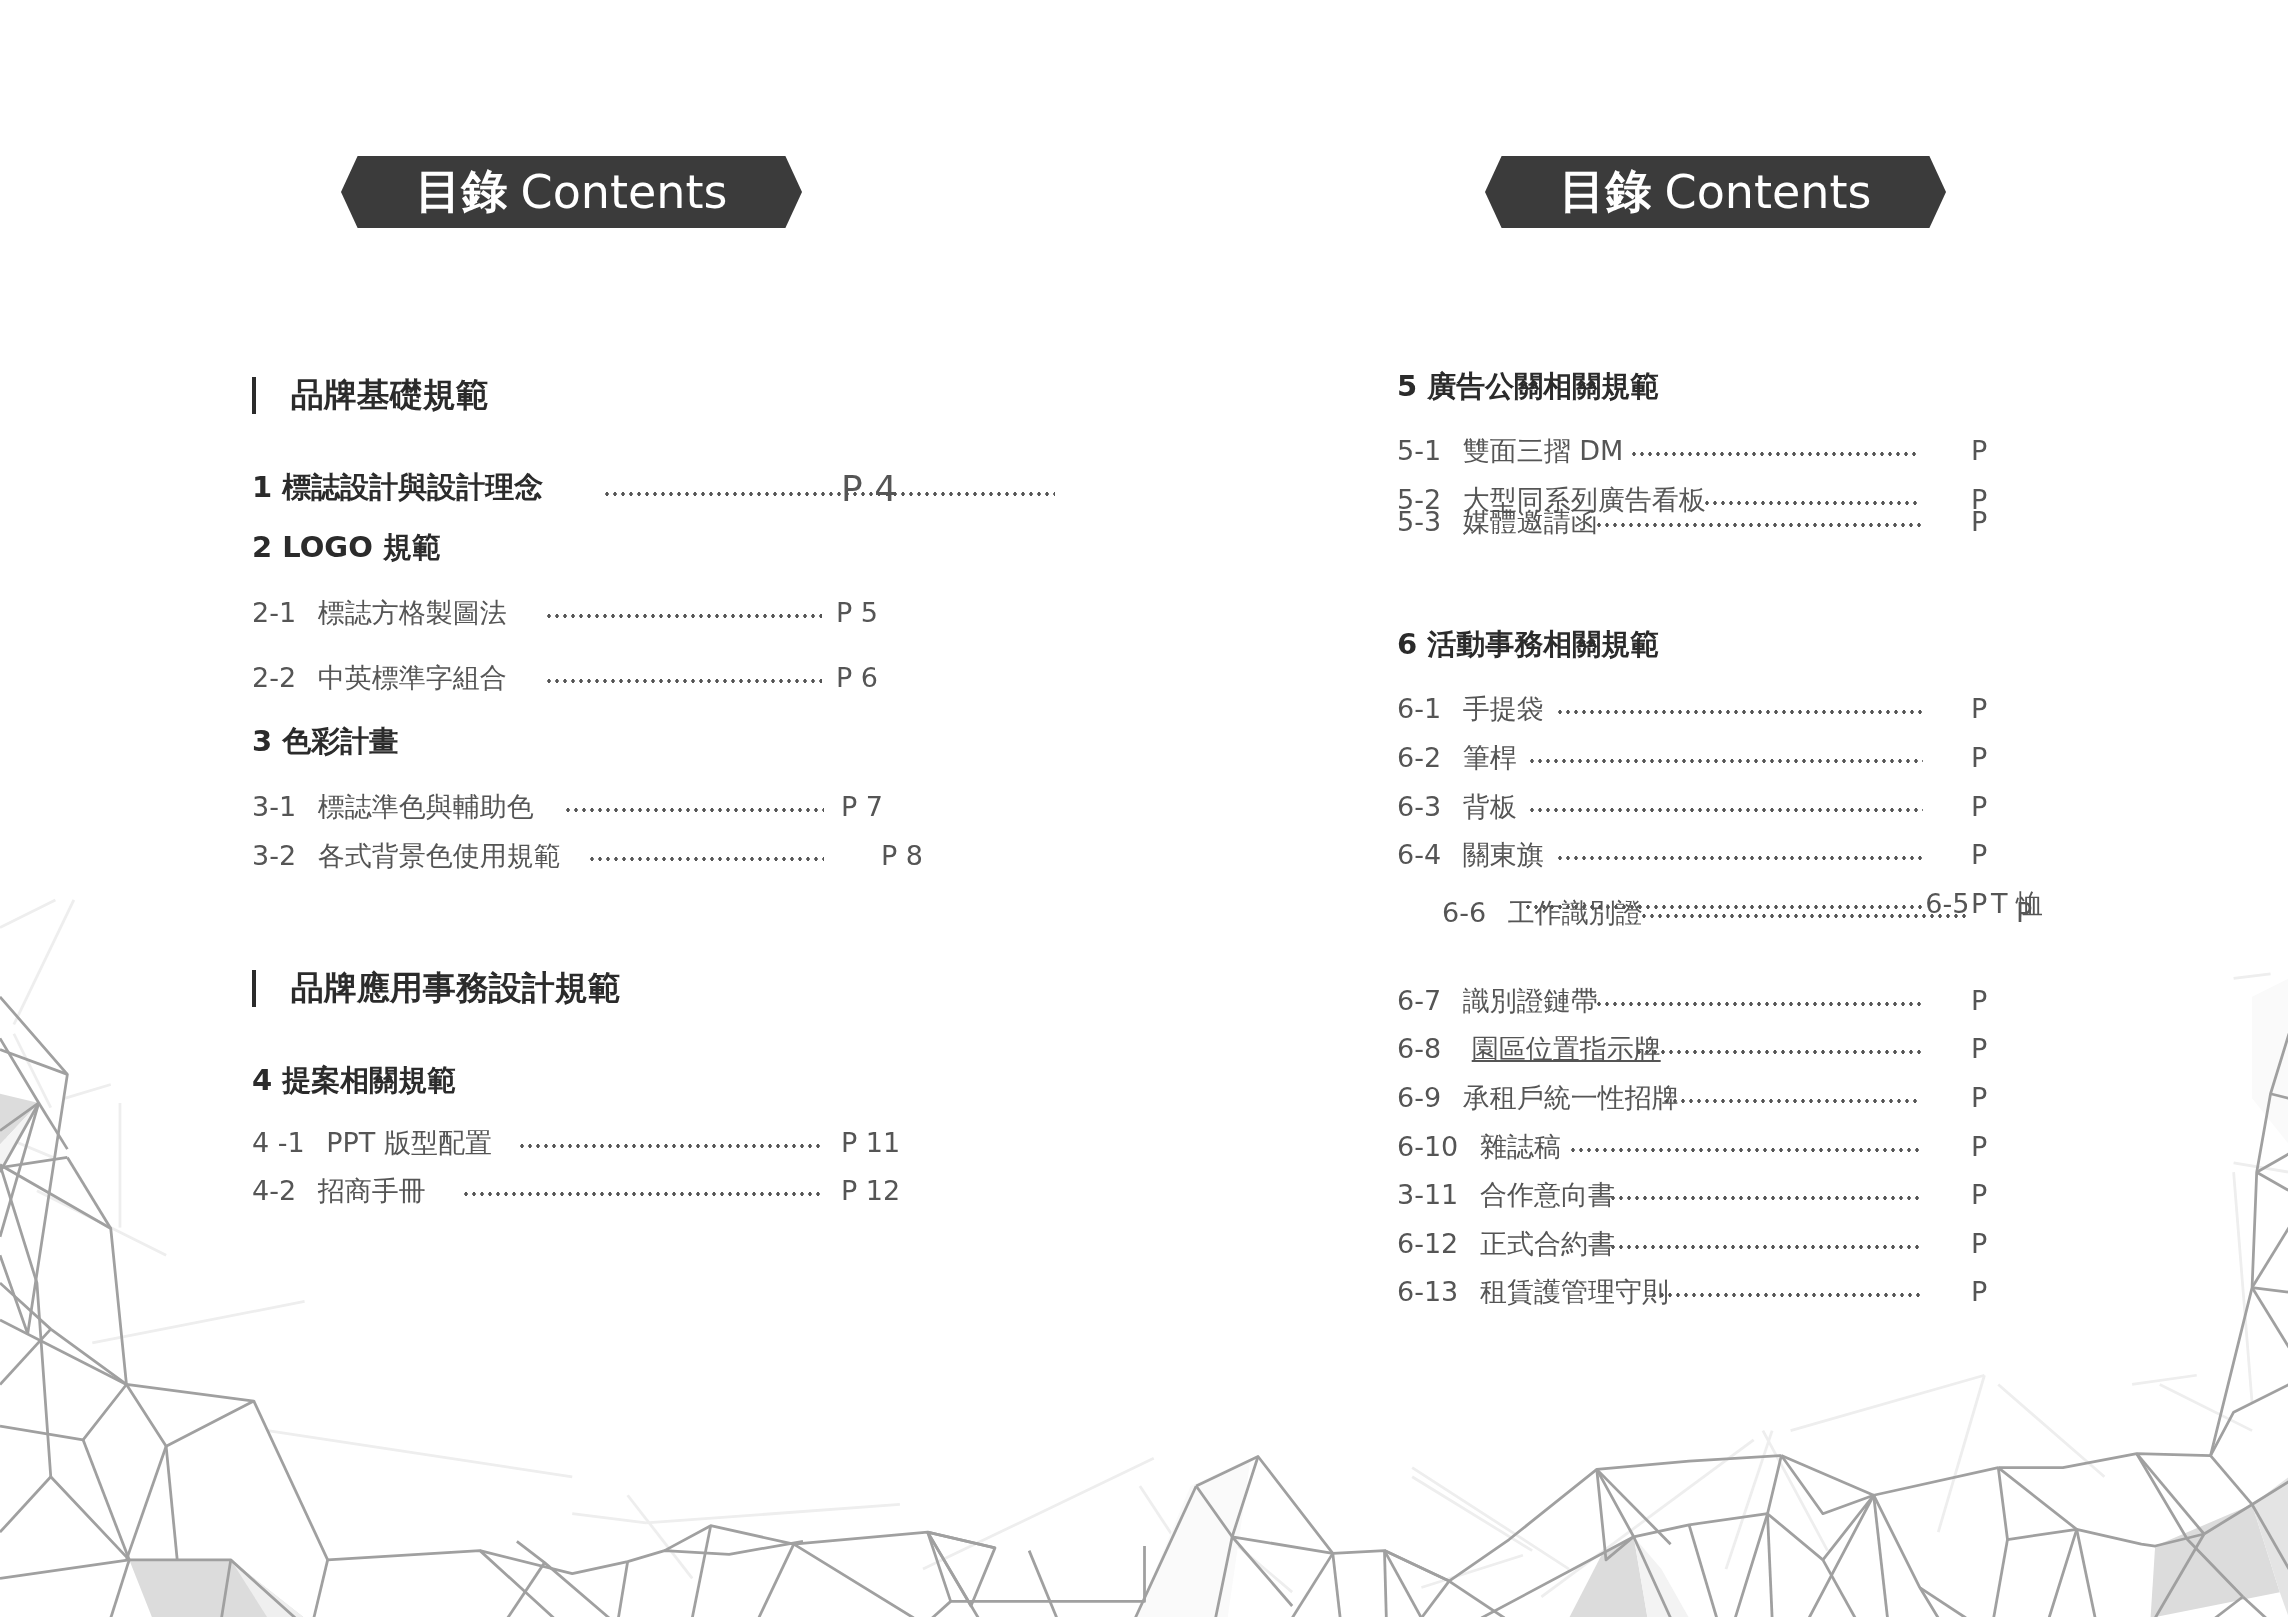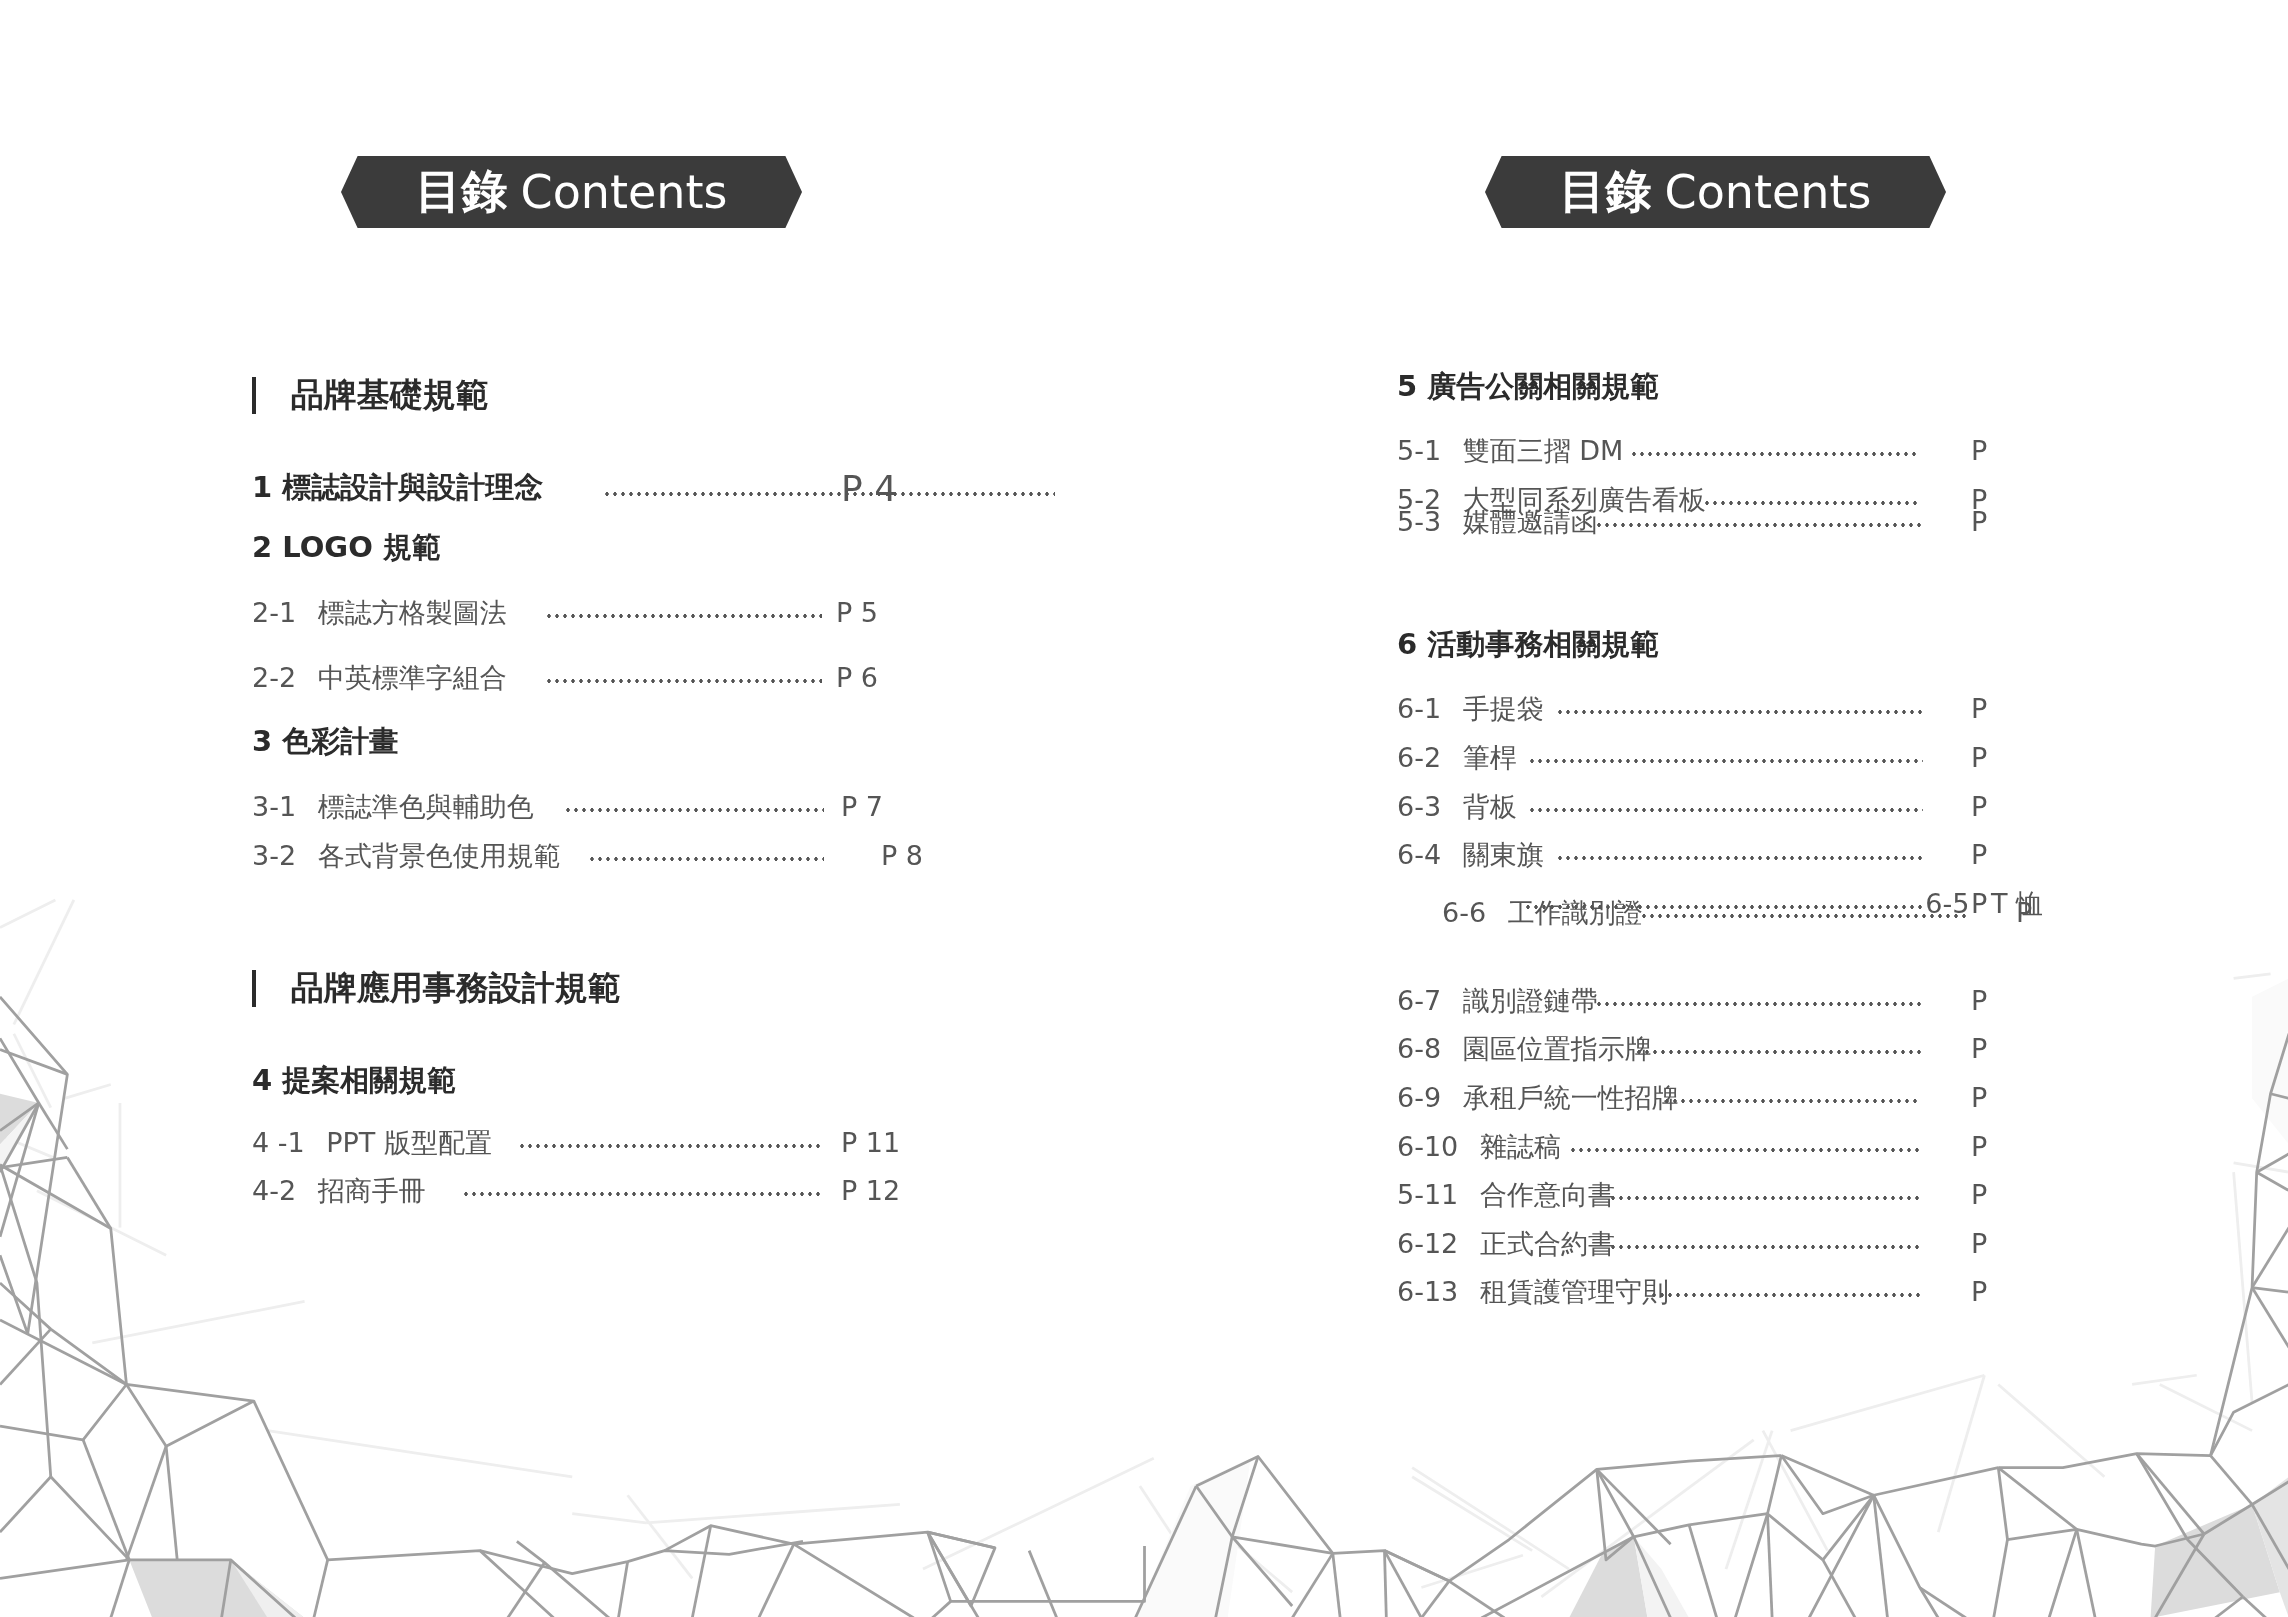--- a/index.html
+++ b/index.html
@@ -352,41 +352,41 @@
 
   <div class="entry" style="left:253px; top:982px; width:646px;">
     <span>6-7</span>
     <span style="margin-left:13px;">識別證鏈帶</span>
     <span class="dots" style="left:198px; width:330px;"></span>
     <span class="page-ref" style="left:574px;">P</span>
   </div>
 
   <div class="entry" style="left:253px; top:1030px; width:646px;">
     <span>6-8</span>
-    <span style="margin-left:13px;">園區位置指示牌</span>
+    <span style="margin-left:22px;text-decoration:underline;">園區位置指示牌</span>
     <span class="dots" style="left:238px; width:288px;"></span>
     <span class="page-ref" style="left:574px;">P</span>
   </div>
 
   <div class="entry" style="left:253px; top:1079px; width:646px;">
     <span>6-9</span>
     <span style="margin-left:13px;">承租戶統一性招牌</span>
     <span class="dots" style="left:266px; width:257px;"></span>
     <span class="page-ref" style="left:574px;">P</span>
   </div>
 
   <div class="entry" style="left:253px; top:1128px; width:646px;">
     <span>6-10</span>
     <span style="margin-left:13px;">雜誌稿</span>
     <span class="dots" style="left:172px; width:351px;"></span>
     <span class="page-ref" style="left:574px;">P</span>
   </div>
 
   <div class="entry" style="left:253px; top:1176px; width:646px;">
-    <span>5-11</span>
+    <span>3-11</span>
     <span style="margin-left:13px;">合作意向書</span>
     <span class="dots" style="left:212px; width:314px;"></span>
     <span class="page-ref" style="left:574px;">P</span>
   </div>
 
   <div class="entry" style="left:253px; top:1225px; width:646px;">
     <span>6-12</span>
     <span style="margin-left:13px;">正式合約書</span>
     <span class="dots" style="left:212px; width:314px;"></span>
     <span class="page-ref" style="left:574px;">P</span>

